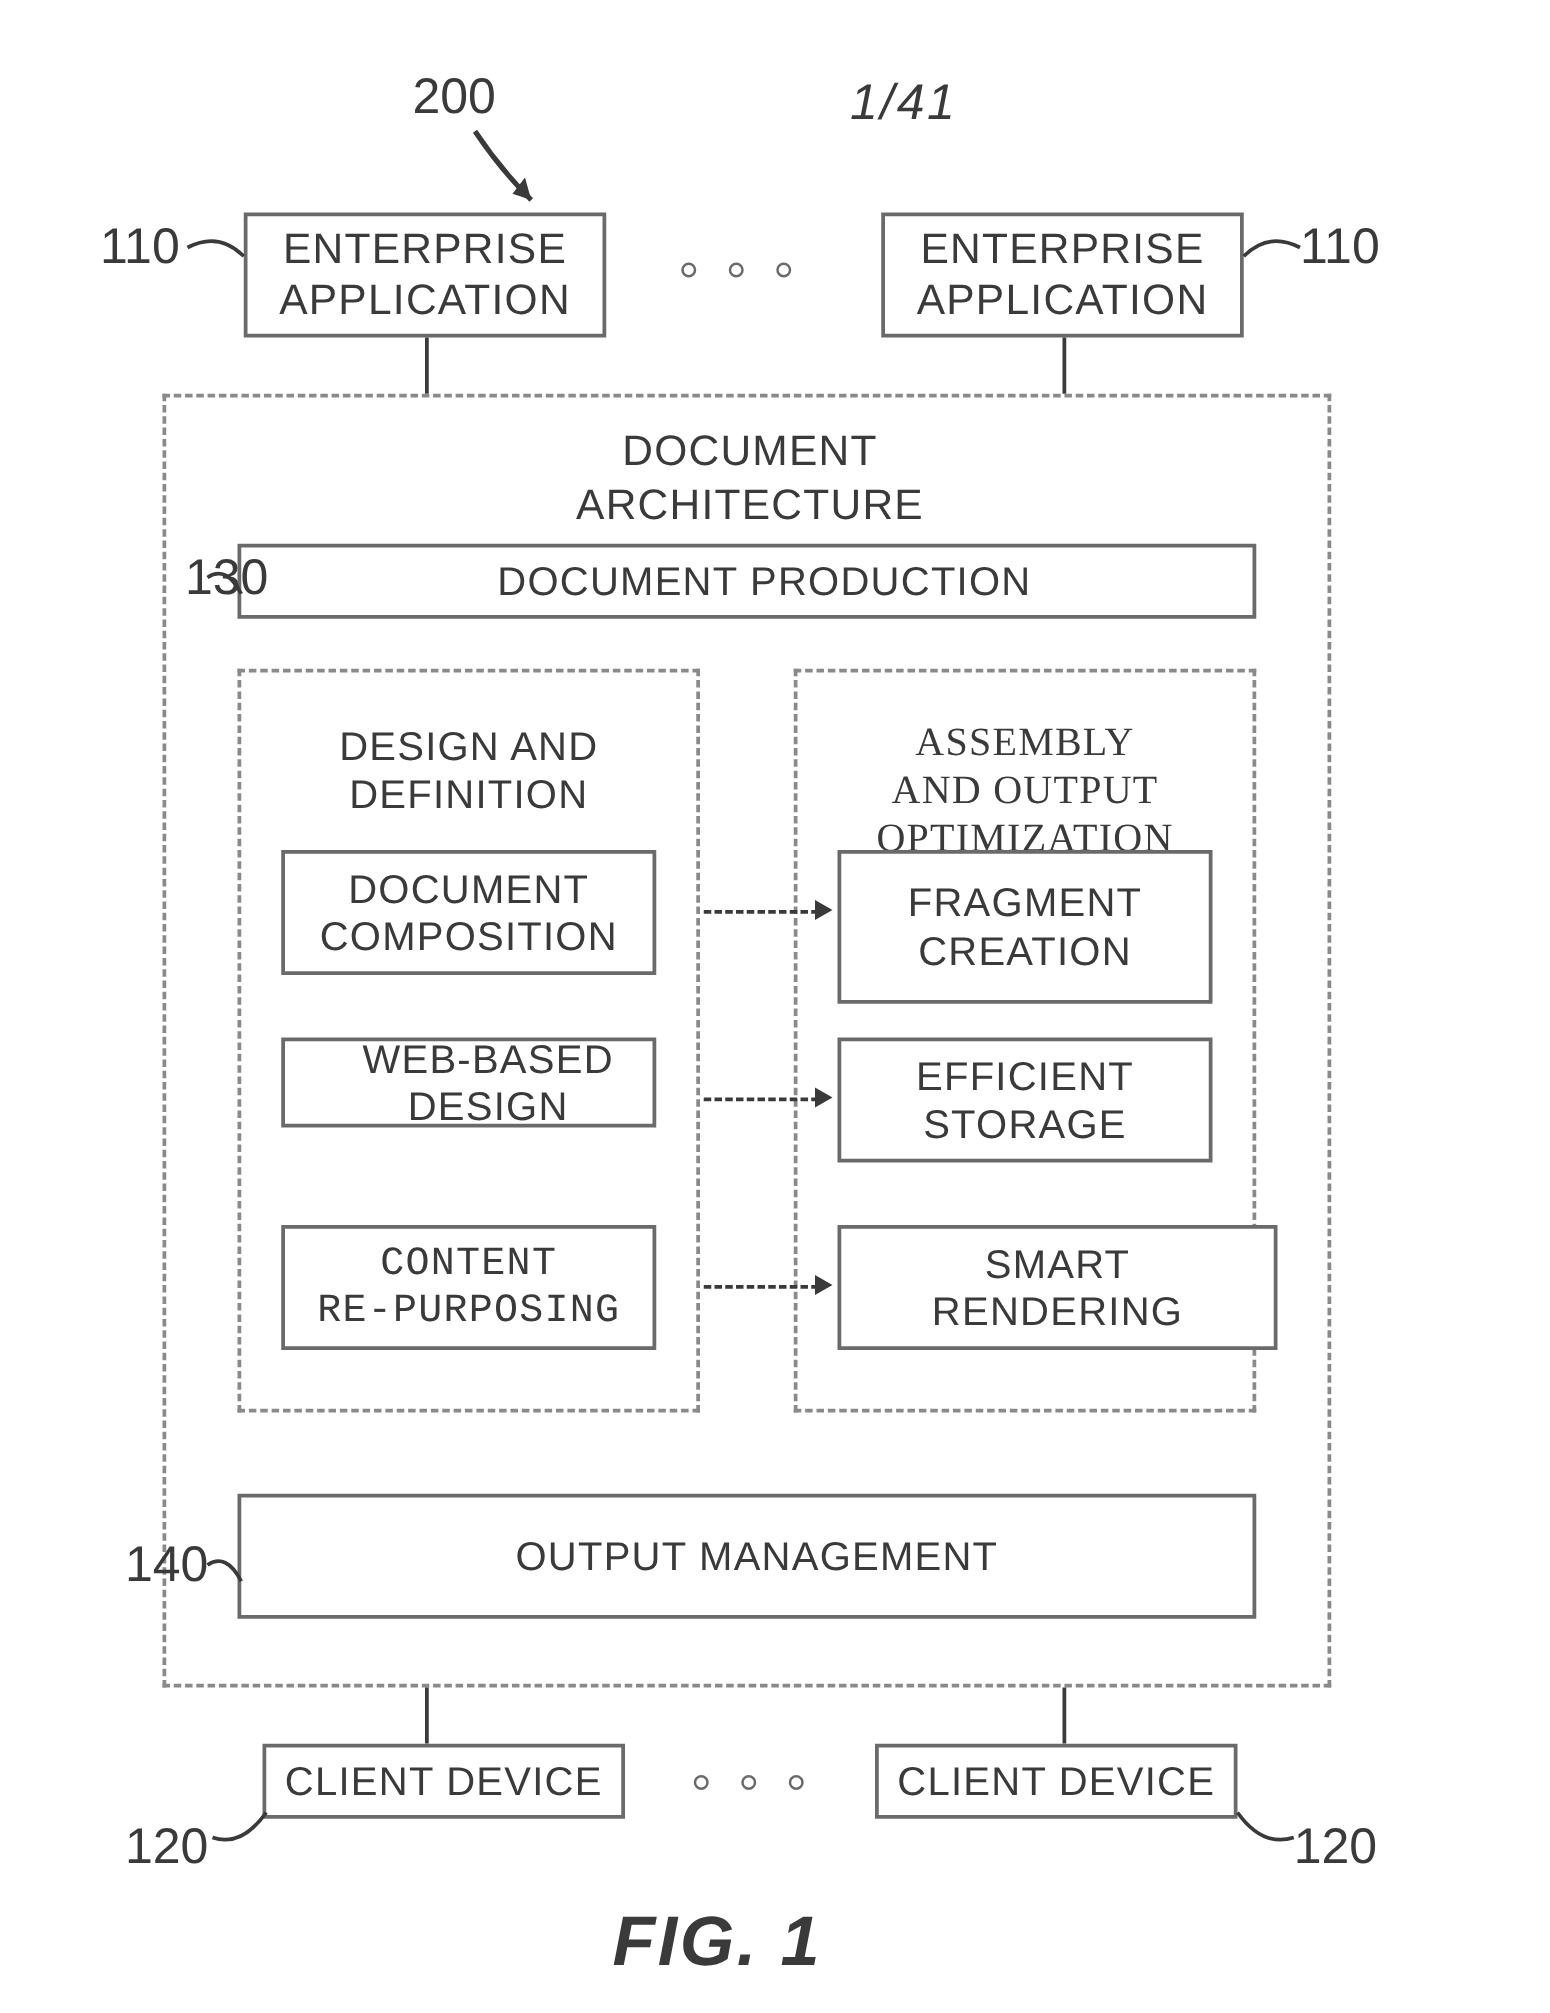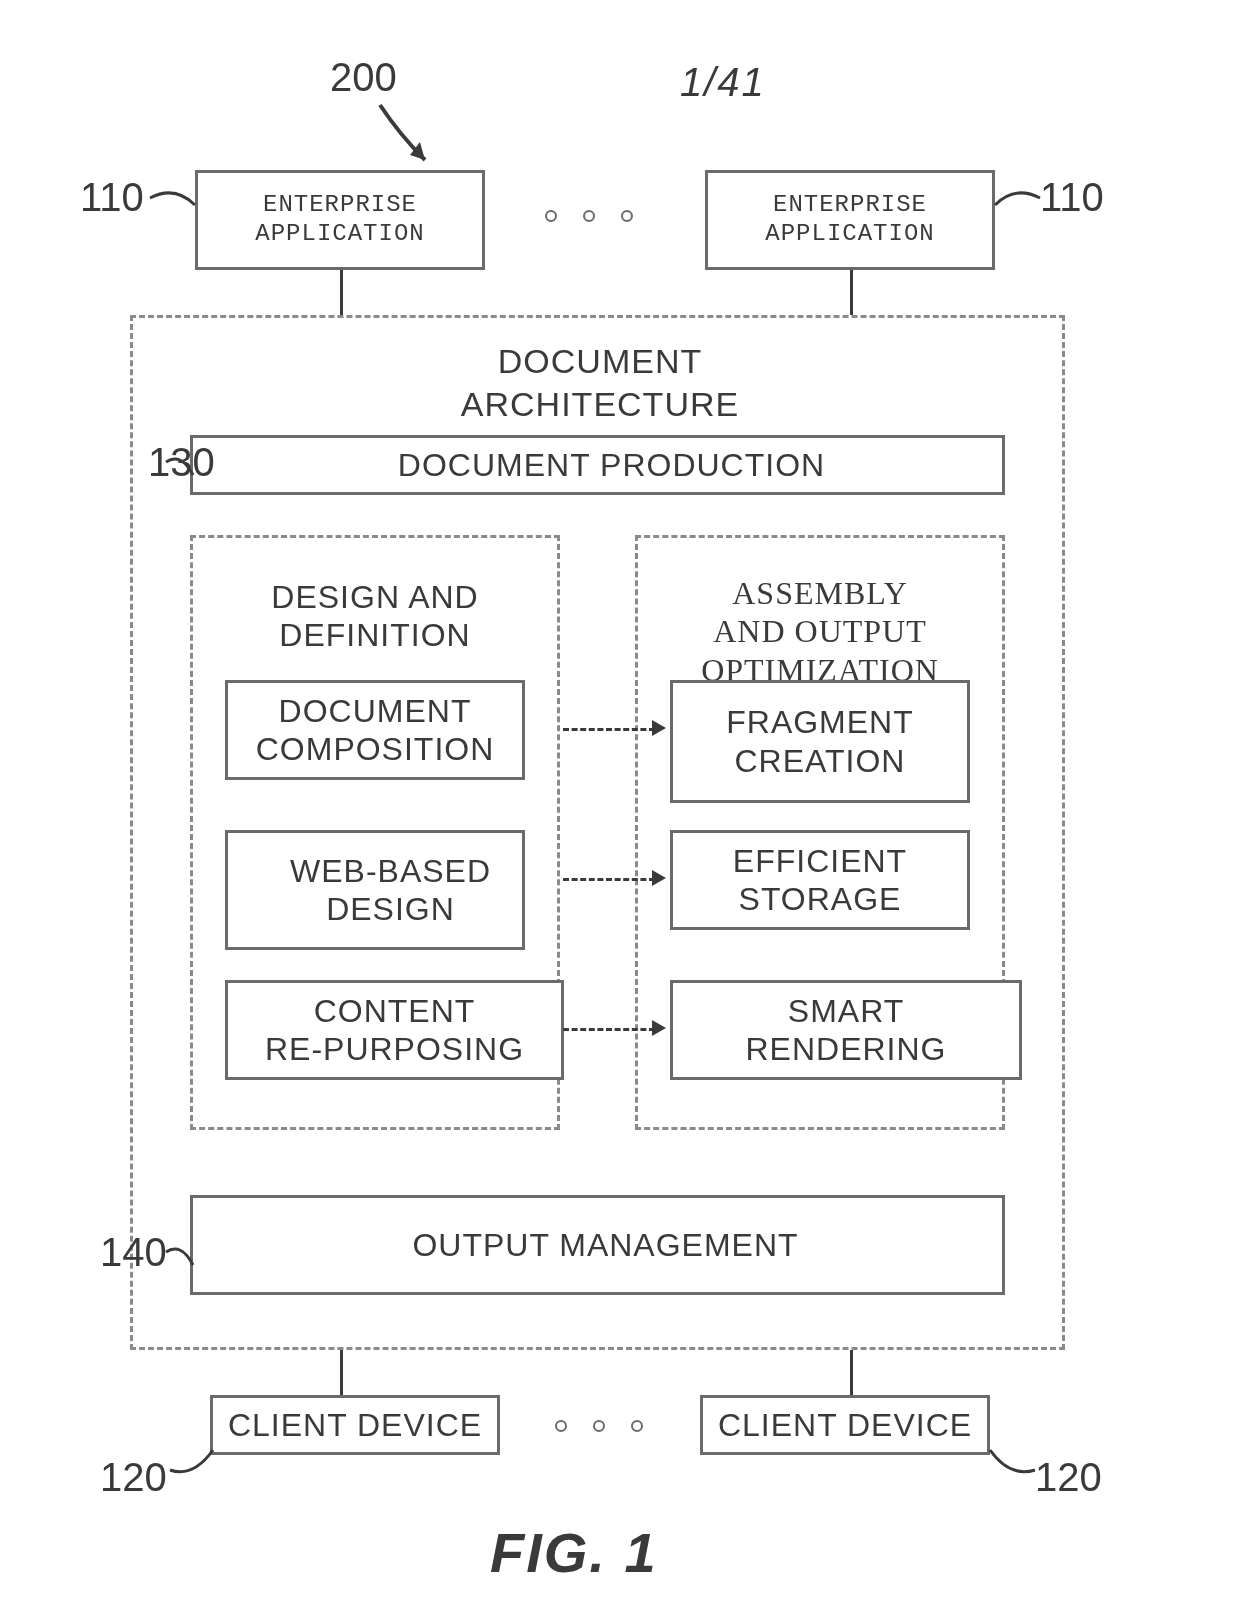--- a/index.html
+++ b/index.html
@@ -40,21 +40,21 @@
     border: 3px solid #6a6a6a;
     background: #ffffff;
     display: flex;
     align-items: center;
     justify-content: center;
     text-align: center;
     font-size: 32px;
     letter-spacing: 1px;
     line-height: 1.2;
   }
-  .box-lg { font-size: 24px; font-family: Liberation Mono, monospace; }
+  .box-lg { font-size: 34px; }
   .dashed-box {
     position: absolute;
     border: 3px dashed #8a8a8a;
   }
   .inner-col {
     position: absolute;
     border: 3px dashed #8a8a8a;
     padding-top: 15px;
   }
   .col-title {
@@ -153,23 +153,23 @@
   <path d="M 3 12 Q 18 2 30 25" stroke="#3a3a3a" stroke-width="3" fill="none"></path>
 </svg>
 
 <div class="inner-col" style="left:190px; top:535px; width:370px; height:595px;">
   <div class="col-title" style="white-space:pre-line; margin-top:25px;">DESIGN AND
 DEFINITION</div>
 </div>
 
 <div class="box" style="left:225px; top:680px; width:300px; height:100px; white-space:pre-line;">DOCUMENT
 COMPOSITION</div>
-<div class="box" style="left:225px; top:830px; width:300px; height:120px; white-space:pre-line;padding-left:31px;">WEB-BASED
+<div class="box" style="left:225px; top:830px; width:300px; height:72px; white-space:pre-line;padding-left:31px;">WEB-BASED
 DESIGN</div>
-<div class="box" style="left:225px; top:980px; width:339px; height:100px; white-space:pre-line;">CONTENT
+<div class="box" style="left:225px; top:980px; width:300px; height:100px; white-space:pre-line;font-family:Liberation Mono, monospace;">CONTENT
 RE-PURPOSING</div>
 
 <div class="inner-col" style="left:635px; top:535px; width:370px; height:595px;">
   <div class="col-title" style="white-space:pre-line; margin-top:21px;font-family:Liberation Serif, serif;">ASSEMBLY
 AND OUTPUT
 OPTIMIZATION</div>
 </div>
 
 <div class="box" style="left:670px; top:680px; width:300px; height:123px; white-space:pre-line;">FRAGMENT
 CREATION</div>

